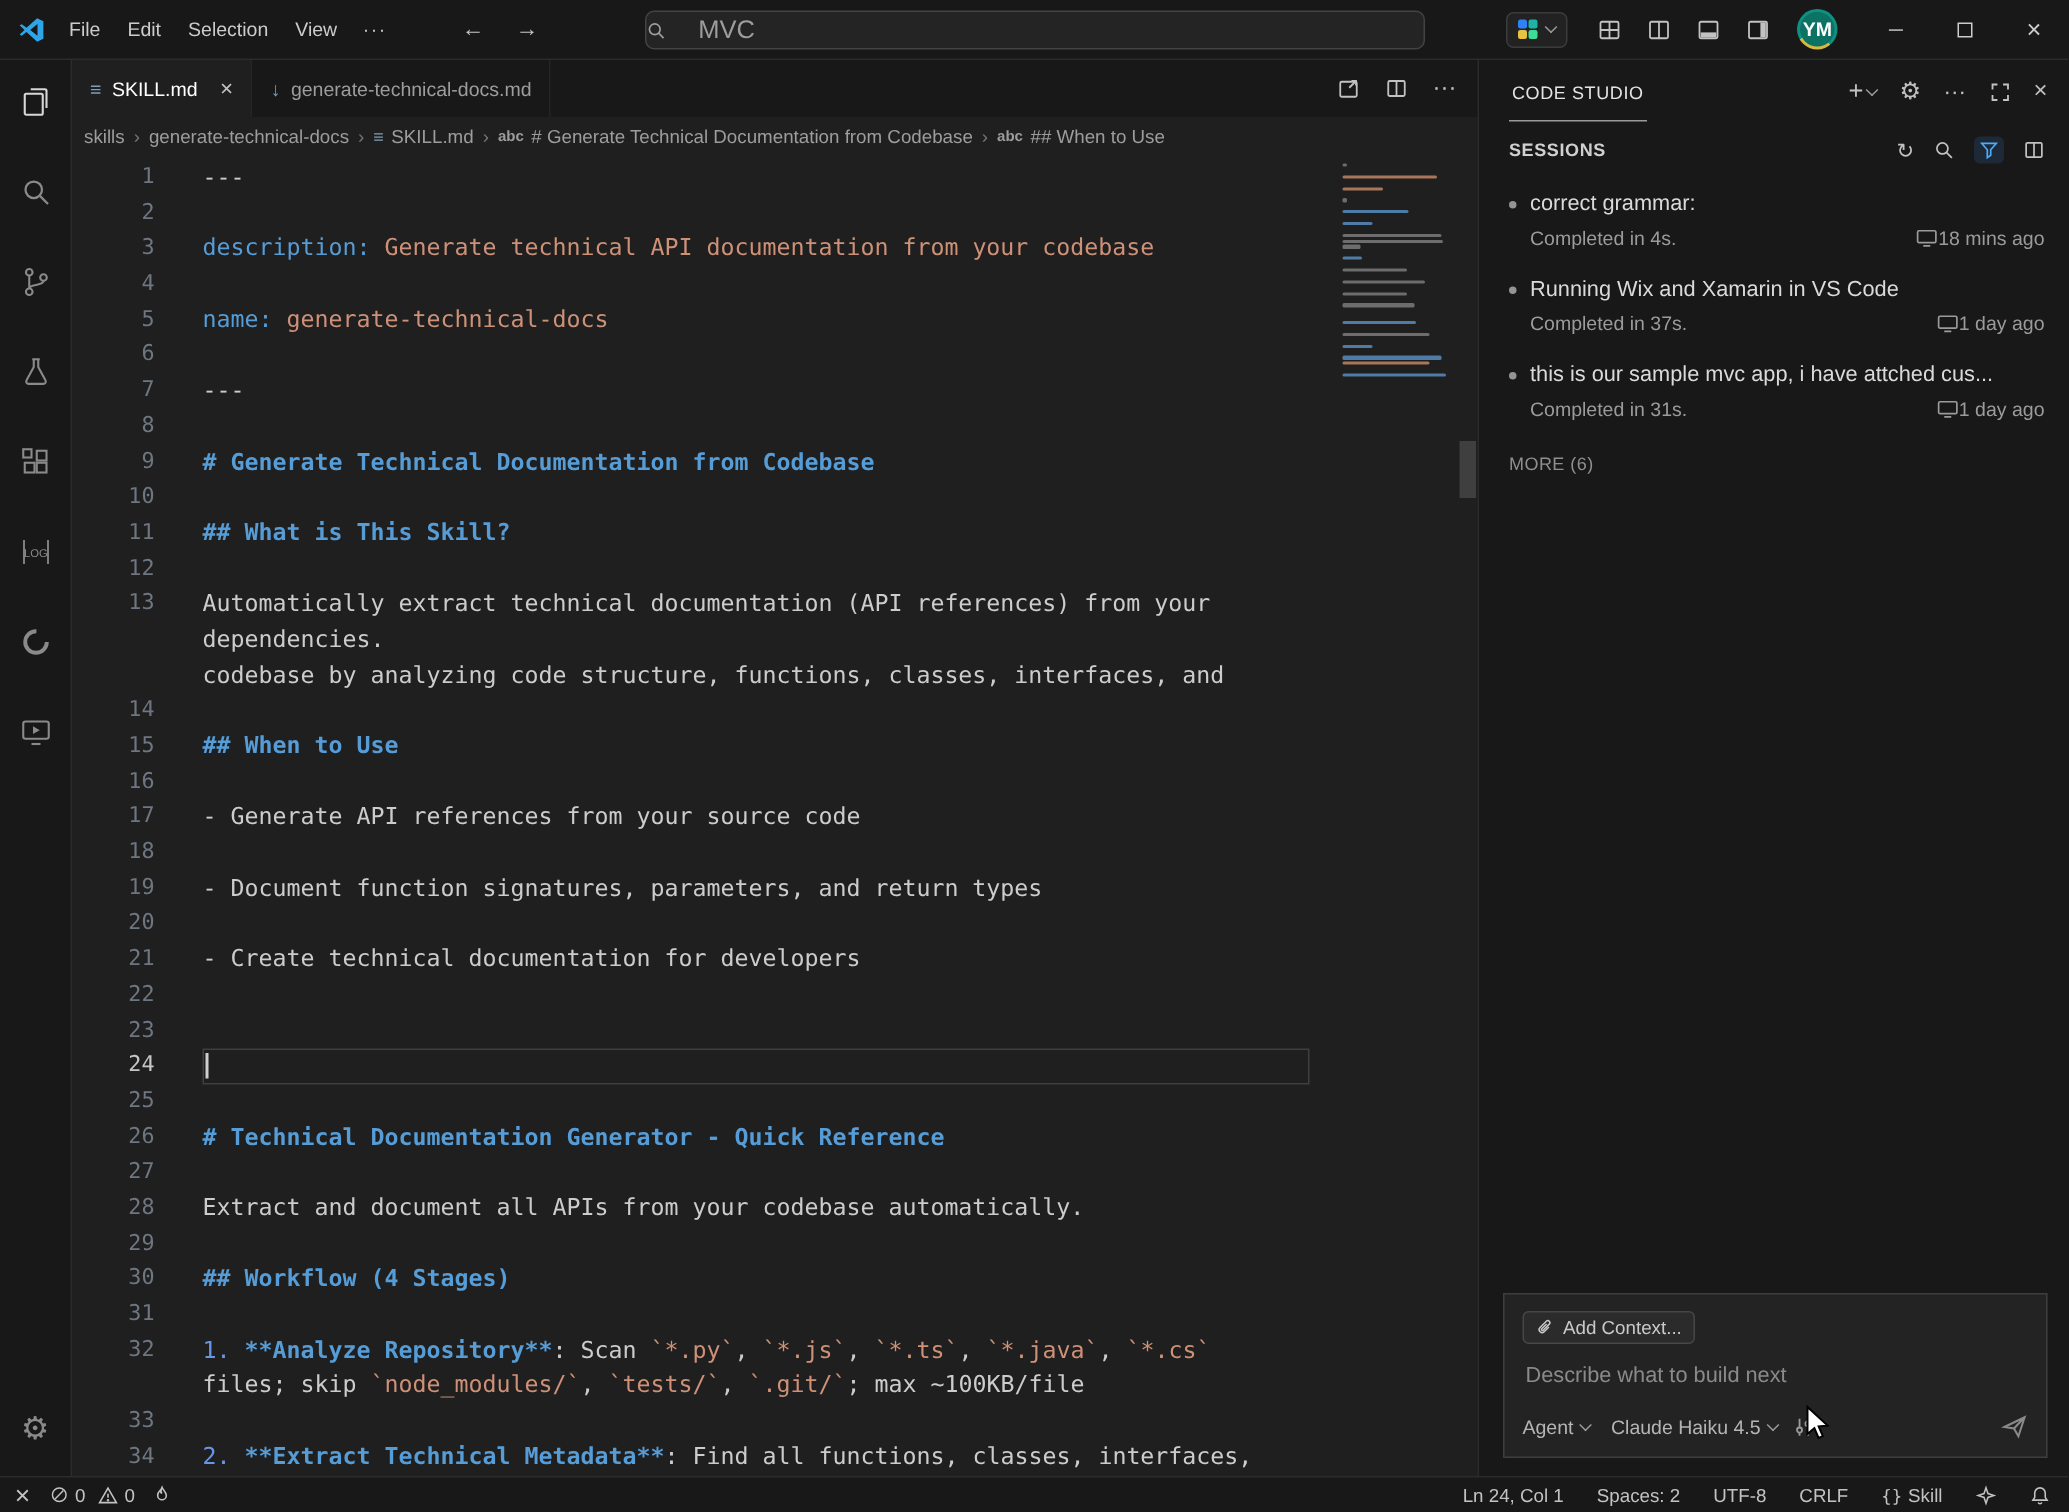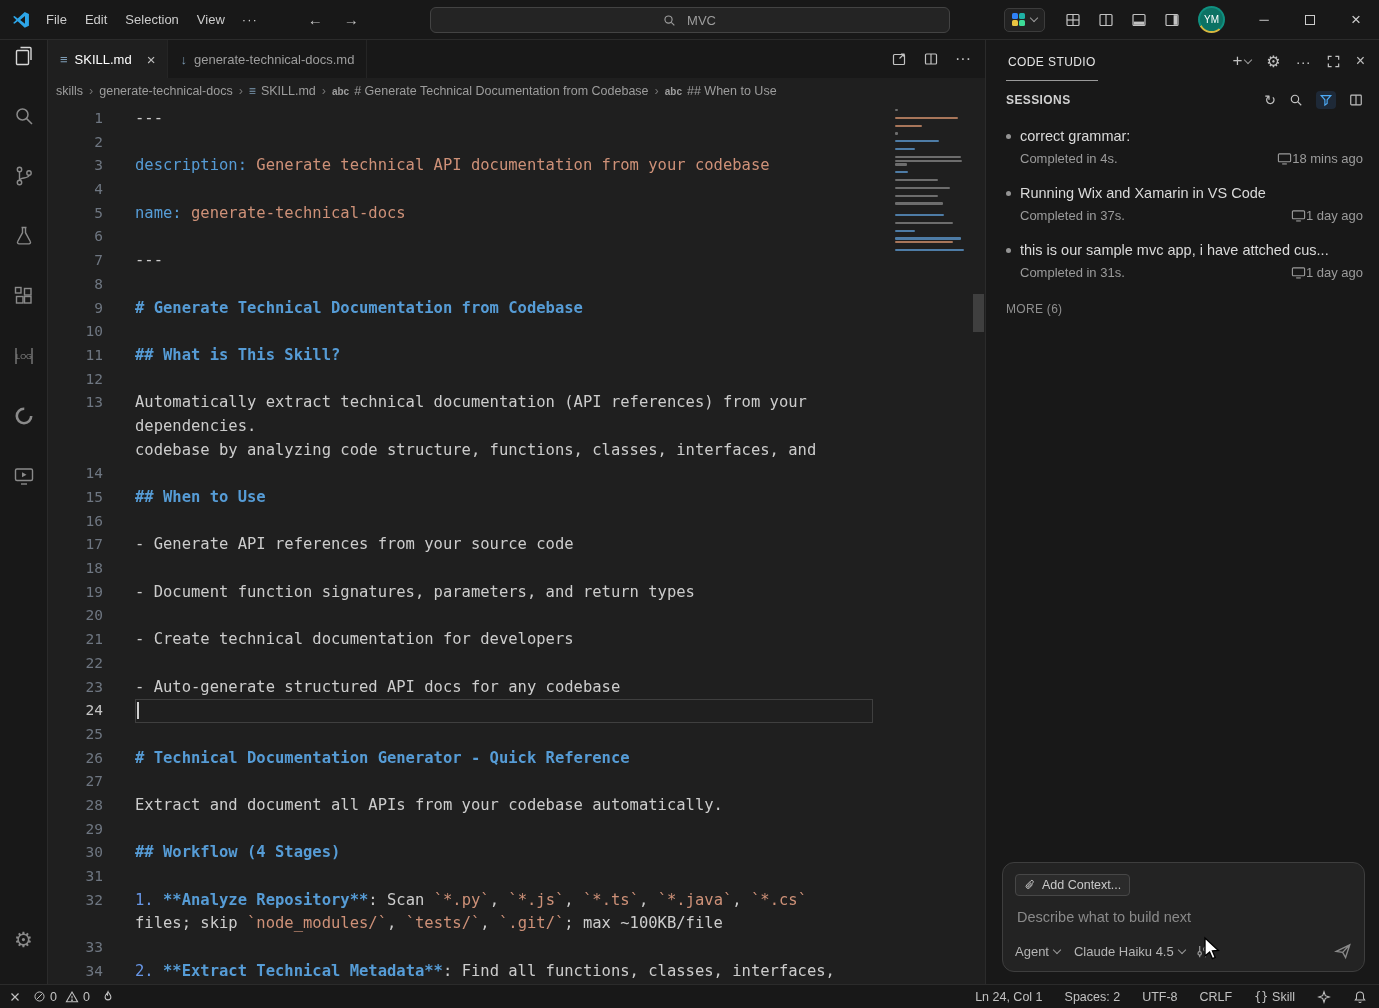--- a/index.html
+++ b/index.html
@@ -5,36 +5,36 @@
 *{margin:0;padding:0;box-sizing:border-box}
 body{background:#111}
 .window{position:relative;width:1379px;height:1008px;background:#1f1f1f;font-family:"Liberation Sans",sans-serif;color:#ccc;overflow:hidden;display:flex;flex-direction:column}
 
 .titlebar{height:40px;background:#181818;border-bottom:1px solid #2b2b2b;display:flex;align-items:center;position:relative;flex:none}
 .logo{width:22px;height:22px;margin:0 4px 0 11px;flex:none;display:flex;align-items:center}
 .menubar{display:flex;align-items:center}
 .menu-item{padding:4px 9px;font-size:13px;color:#ccc;border-radius:5px}
 .menu-more{padding:4px 8px;font-size:13px;color:#ccc;letter-spacing:1px}
 .nav-arrows{display:flex;gap:21px;margin-left:42px;font-size:15px;color:#c5c5c5}
-.searchbox{position:absolute;left:50%;top:7px;transform:translateX(-50%);width:520px;height:26px;background:#242424;border:1px solid #434343;border-radius:6px;display:flex;align-items:center;justify-content:center;gap:11px;color:#9d9d9d;font-size:13px}
+.searchbox{position:absolute;left:50%;top:7px;transform:translateX(-50%);width:520px;height:26px;background:#242424;border:1px solid #434343;border-radius:6px;display:flex;align-items:center;gap:22px;color:#9d9d9d;font-size:17px}
 .tb-right{margin-left:auto;display:flex;align-items:center;height:100%}
 .ext-pill{display:flex;align-items:center;gap:6px;border:1px solid #3c3c3c;background:#222;border-radius:5px;height:24px;padding:0 7px;margin-right:20px}
 .sq-grid{display:grid;grid-template-columns:6px 6px;grid-gap:1.5px}
 .sq{width:6px;height:6px;border-radius:1.5px}
 .layout-icons{display:flex;gap:17px;margin-right:18px;align-items:center}
 .icon-btn{display:flex;align-items:center;justify-content:center;color:#c2c2c2}
 .avatar{width:27px;height:27px;border-radius:50%;background:conic-gradient(from 140deg,#d8b83f 0 100deg,#0f9080 100deg 360deg);display:flex;align-items:center;justify-content:center;margin-right:16px;flex:none}
-.avatar-inner{width:23px;height:23px;border-radius:50%;background:#0c7264;color:#fff;font-size:10px;font-weight:normal;display:flex;align-items:center;justify-content:center}
+.avatar-inner{width:23px;height:23px;border-radius:50%;background:#0c7264;color:#fff;font-size:13px;font-weight:bold;display:flex;align-items:center;justify-content:center}
 .win-ctl{width:46px;height:100%;display:flex;align-items:center;justify-content:center;font-size:13px;color:#ccc}
 .win-max{width:10px;height:10px;border:1px solid #ccc}
 .chev{width:6px;height:6px;border-right:1.4px solid #9a9a9a;border-bottom:1.4px solid #9a9a9a;transform:rotate(45deg);margin-top:-3px;display:inline-block}
 
 .main{flex:1;display:flex;min-height:0}
 .activitybar{width:48px;background:#181818;border-right:1px solid #2b2b2b;display:flex;flex-direction:column;align-items:center;padding-top:4px;flex:none}
-.ab-icon{width:48px;height:48px;margin-bottom:12px;display:flex;justify-content:center;color:#8a8a8a}
+.ab-icon{width:48px;height:48px;margin-bottom:12px;display:flex;align-items:center;justify-content:center;color:#8a8a8a}
 .ab-icon.active{color:#d7d7d7}
 .ab-bottom{margin-top:auto;margin-bottom:8px}
 
 .editor-area{width:937px;flex:none;display:flex;flex-direction:column;background:#1f1f1f}
 .tabbar{height:38px;background:#181818;display:flex;align-items:stretch;flex:none}
 .tab{display:flex;align-items:center;gap:7px;padding:0 12px;font-size:13px;color:#9d9d9d;background:#181818;border-right:1px solid #252525}
 .tab.active{background:#1f1f1f;color:#fff}
 .tab-icon{color:#7d9cb5;font-size:13px}
 .tab-close{margin-left:8px;color:#c0c0c0;font-size:15px}
 .tab-actions{margin-left:auto;display:flex;align-items:center;gap:16px;padding:0 14px;color:#c0c0c0}
@@ -75,21 +75,21 @@
 .sessions-actions{margin-left:auto;display:flex;align-items:center;gap:13px;color:#c0c0c0;font-size:14px}
 .filter-active{color:#4dabf7;background:rgba(60,120,200,.18);border-radius:4px;padding:2px 3px}
 .session{padding:10px 16px 9px 20px}
 .s-title-row{display:flex;align-items:center;gap:9px}
 .s-dot{width:5px;height:5px;border-radius:50%;background:#949494;flex:none}
 .s-title{font-size:14.5px;color:#dadada;white-space:nowrap;overflow:hidden;text-overflow:ellipsis}
 .s-meta{display:flex;align-items:center;justify-content:space-between;margin-top:7px;padding-left:14px;font-size:13px;color:#9b9b9b}
 .s-time-wrap{display:flex;align-items:center;gap:0}
 .more{padding:13px 20px;font-size:12px;color:#8f8f8f;letter-spacing:.3px}
 
-.chatbox{margin:auto 14px 12px 16px;background:#232323;border:1px solid #3e3e3e;border-radius:12px;padding:11px 12px 11px;flex:none}
+.chatbox{margin:auto 14px 12px 16px;background:#232323;border:1px solid #3e3e3e;border-radius:0;padding:11px 12px 11px;flex:none}
 .chip{display:inline-flex;align-items:center;gap:6px;background:#2b2b2b;border:1px solid #474747;border-radius:4px;padding:3px 8px;font-size:12.5px;color:#c9c9c9}
 .chat-placeholder{margin:13px 2px 0;font-size:14.5px;color:#8a8a8a}
 .chat-bottom{display:flex;align-items:center;margin-top:17px;color:#b5b5b5;font-size:13px}
 .dd{display:flex;align-items:center;gap:5px}
 .dd+.dd{margin-left:14px}
 .tools-icon{margin-left:10px;color:#9a9a9a;display:flex}
 .send{margin-left:auto;color:#8a8a8a;display:flex}
 
 .statusbar{height:24px;background:#181818;border-top:1px solid #2b2b2b;display:flex;align-items:center;font-size:12.5px;color:#c2c2c2;flex:none;padding-right:12px}
 .sb-left{display:flex;align-items:center;gap:11px;padding-left:8px}
@@ -306,21 +306,21 @@
             <div class="row"><span class="ln"></span><span class="lc"><span class="tk-p">codebase by analyzing code structure, functions, classes, interfaces, and</span></span></div>
             <div class="row"><span class="ln">14</span><span class="lc"></span></div>
             <div class="row"><span class="ln">15</span><span class="lc"><span class="tk-h">## When to Use</span></span></div>
             <div class="row"><span class="ln">16</span><span class="lc"></span></div>
             <div class="row"><span class="ln">17</span><span class="lc"><span class="tk-p">- Generate API references from your source code</span></span></div>
             <div class="row"><span class="ln">18</span><span class="lc"></span></div>
             <div class="row"><span class="ln">19</span><span class="lc"><span class="tk-p">- Document function signatures, parameters, and return types</span></span></div>
             <div class="row"><span class="ln">20</span><span class="lc"></span></div>
             <div class="row"><span class="ln">21</span><span class="lc"><span class="tk-p">- Create technical documentation for developers</span></span></div>
             <div class="row"><span class="ln">22</span><span class="lc"></span></div>
-            <div class="row"><span class="ln">23</span><span class="lc"><span class="tk-p">- Auto-generate structured API docs for any codebase</span></span></div>
+            <div class="row"><span class="ln">23</span></div>
             <div class="row cur"><span class="ln">24</span><span class="lc"><span class="caret"></span></span></div>
             <div class="row"><span class="ln">25</span><span class="lc"></span></div>
             <div class="row"><span class="ln">26</span><span class="lc"><span class="tk-h"># Technical Documentation Generator - Quick Reference</span></span></div>
             <div class="row"><span class="ln">27</span><span class="lc"></span></div>
             <div class="row"><span class="ln">28</span><span class="lc"><span class="tk-p">Extract and document all APIs from your codebase automatically.</span></span></div>
             <div class="row"><span class="ln">29</span><span class="lc"></span></div>
             <div class="row"><span class="ln">30</span><span class="lc"><span class="tk-h">## Workflow (4 Stages)</span></span></div>
             <div class="row"><span class="ln">31</span><span class="lc"></span></div>
             <div class="row"><span class="ln">32</span><span class="lc"><span class="tk-m">1. </span><span class="tk-h">**Analyze Repository**</span><span class="tk-p">: Scan </span><span class="tk-c">`*.py`</span><span class="tk-p">, </span><span class="tk-c">`*.js`</span><span class="tk-p">, </span><span class="tk-c">`*.ts`</span><span class="tk-p">, </span><span class="tk-c">`*.java`</span><span class="tk-p">, </span><span class="tk-c">`*.cs`</span></span></div>
             <div class="row"><span class="ln"></span><span class="lc"><span class="tk-p">files; skip </span><span class="tk-c">`node_modules/`</span><span class="tk-p">, </span><span class="tk-c">`tests/`</span><span class="tk-p">, </span><span class="tk-c">`.git/`</span><span class="tk-p">; max ~100KB/file</span></span></div>

